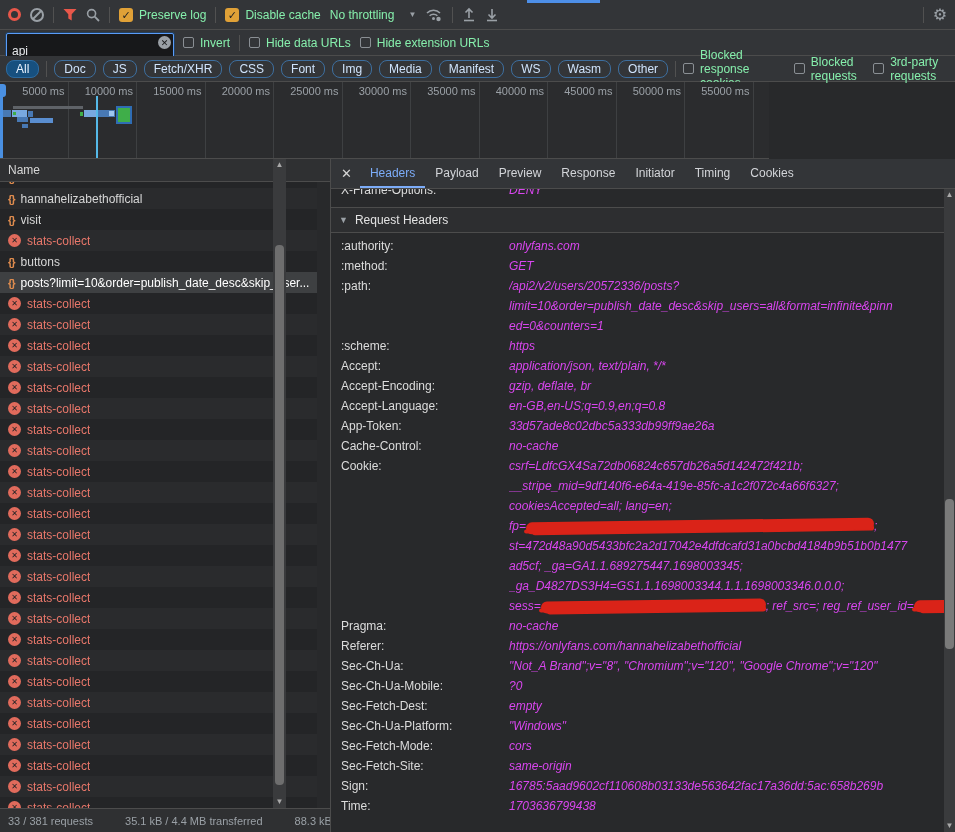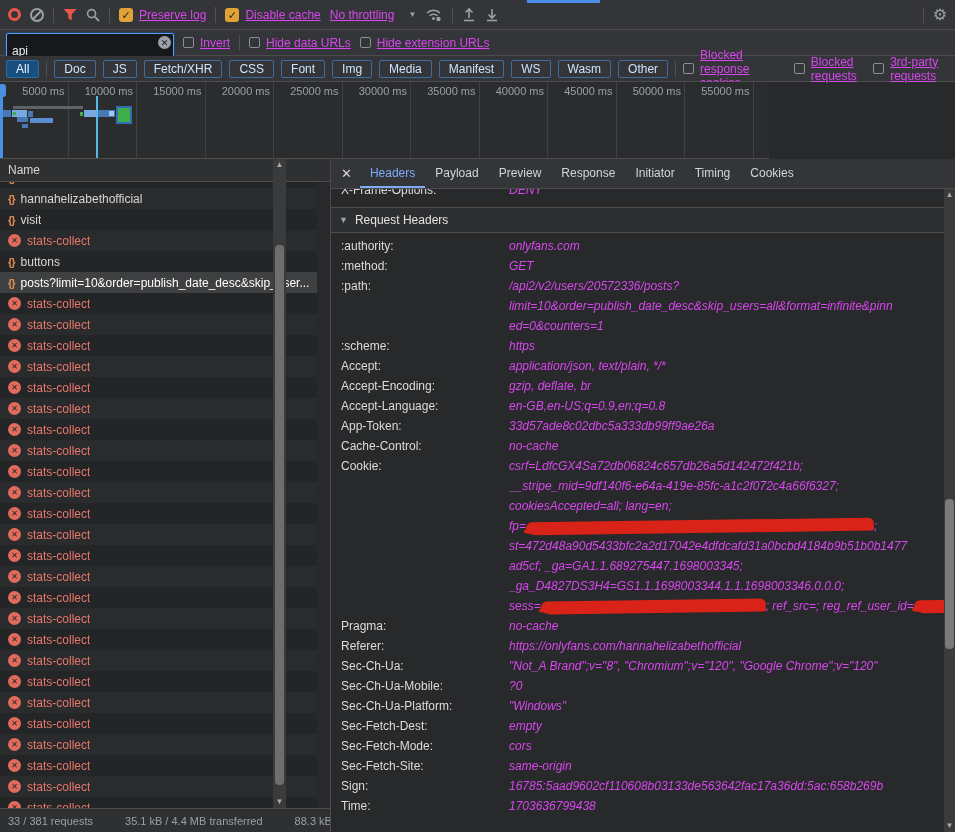--- a/index.html
+++ b/index.html
@@ -2,42 +2,42 @@
 <html><head>
 <meta charset="utf-8">
 <style>
   html,body{margin:0;padding:0;background:#1b1b1b;}
   *{box-sizing:border-box;font-family:"Liberation Sans","DejaVu Sans",sans-serif;}
   #app{position:relative;width:955px;height:832px;background:#28292b;overflow:hidden;color:#dfe1e5;}
 
   
   #toolbar{position:absolute;left:0;top:0;width:955px;height:30px;background:#333538;border-bottom:1px solid#4c4c4c;display:flex;align-items:center;gap:9px;padding:0 8px;}
   .vdiv{width:1px;height:16px;background:#515151;flex:0 0 1px;}
-  .tb-label{font-size:12px;color:#d946ef;text-decoration:underline;}
+  .tb-label{font-size:12px;color:#86efac;}
   .cb{flex:0 0 auto;display:inline-flex;align-items:center;justify-content:center;}
   .cb.on{width:14px;height:14px;border-radius:3px;background:#e0a137;color:#232323;font-size:11px;font-weight:bold;line-height:14px;}
   .cb.off{width:11px;height:11px;border-radius:2px;border:1px solid#8a8f94;background:transparent;}
   .chk-group{display:flex;align-items:center;gap:6px;}
   #rec-btn{width:13px;height:13px;border-radius:50%;border:3.5px solid #e8574a;}
   #block-btn{position:relative;width:14px;height:14px;border:2px solid #9aa0a6;border-radius:50%;}
   #block-btn::after{content:"";position:absolute;left:-1px;top:4px;width:12px;height:2px;background:#9aa0a6;transform:rotate(-45deg);}
   .caret{font-size:8px;color:#9aa0a6;}
   #gear-btn{margin-left:0;font-size:16px;color:#9aa0a6;line-height:16px;}
   .spacer{flex:1 1 auto;}
   #top-blue-strip{position:absolute;left:527px;top:0;width:73px;height:3px;background:#4d8fe8;}
 
   
   #filter-row{position:absolute;left:0;top:30px;width:955px;height:26px;background:#333538;border-bottom:1px solid#4c4c4c;display:flex;align-items:center;gap:9px;padding:0 6px;}
   #filter-wrap{position:relative;width:168px;height:19px;}
   #filter-input{width:168px;height:36px;background:#17181a;border:1px solid #5a9cf8;box-shadow:0 0 0 1px #23405f;border-radius:2px;color:#e8eaed;font-size:12px;padding:0 20px 0 5px;outline:none;}
   #filter-clear{position:absolute;right:3px;top:3px;width:13px;height:13px;border-radius:50%;background:#9aa0a6;color:#17181a;font-size:9px;font-weight:bold;display:flex;align-items:center;justify-content:center;}
 
   
   #pills-row{position:absolute;left:0;top:56px;width:955px;height:26px;background:#333538;border-bottom:1px solid#4c4c4c;display:flex;align-items:center;gap:7px;padding:0 6px;}
-  .pill{border:1px solid#3d6e9e;border-radius:2px;padding:0 9px;height:18px;line-height:16px;font-size:12px;color:#cfe3fb;white-space:nowrap;}
+  .pill{border:1px solid#3d6e9e;border-radius:8px;padding:0 9px;height:18px;line-height:16px;font-size:12px;color:#cfe3fb;white-space:nowrap;}
   .pill.active{background:#17507f;border-color:#2d6ba0;color:#eaf3ff;}
 
   
   #overview{position:absolute;left:0;top:82px;width:769px;height:77px;background:#2b2c2e;border-bottom:1px solid#4c4c4c;overflow:hidden;}
   #tl-cols{position:absolute;left:0;top:0;width:980px;height:77px;display:flex;}
   .tl-col{flex:0 0 68.5px;border-right:1px solid #3e4042;text-align:right;padding:3px 3px 0 0;color:#9aa0a6;font-size:11px;white-space:nowrap;}
   .wf-bar{position:absolute;}
   #tl-cursor{position:absolute;width:2px;background:#55b9e8;}
   #tl-handle{position:absolute;left:0;top:2px;width:3px;height:74px;background:#4a90e2;}
   #tl-handle-nub{position:absolute;left:0;top:2px;width:6px;height:13px;background:#4a90e2;border-radius:0 3px 3px 0;}
@@ -489,29 +489,29 @@
               <div class="val-line">"Not_A Brand";v="8", "Chromium";v="120", "Google Chrome";v="120"</div>
             </div>
           </div>
           <div class="h-entry">
             <div class="h-name">Sec-Ch-Ua-Mobile:</div>
             <div class="h-val">
               <div class="val-line">?0</div>
             </div>
           </div>
           <div class="h-entry">
+            <div class="h-name">Sec-Fetch-Dest:</div>
+            <div class="h-val">
+              <div class="val-line">empty</div>
+            </div>
+          </div>
+          <div class="h-entry">
             <div class="h-name">Sec-Ch-Ua-Platform:</div>
             <div class="h-val">
               <div class="val-line">"Windows"</div>
-            </div>
-          </div>
-          <div class="h-entry">
-            <div class="h-name">Sec-Fetch-Dest:</div>
-            <div class="h-val">
-              <div class="val-line">empty</div>
             </div>
           </div>
           <div class="h-entry">
             <div class="h-name">Sec-Fetch-Mode:</div>
             <div class="h-val">
               <div class="val-line">cors</div>
             </div>
           </div>
           <div class="h-entry">
             <div class="h-name">Sec-Fetch-Site:</div>

